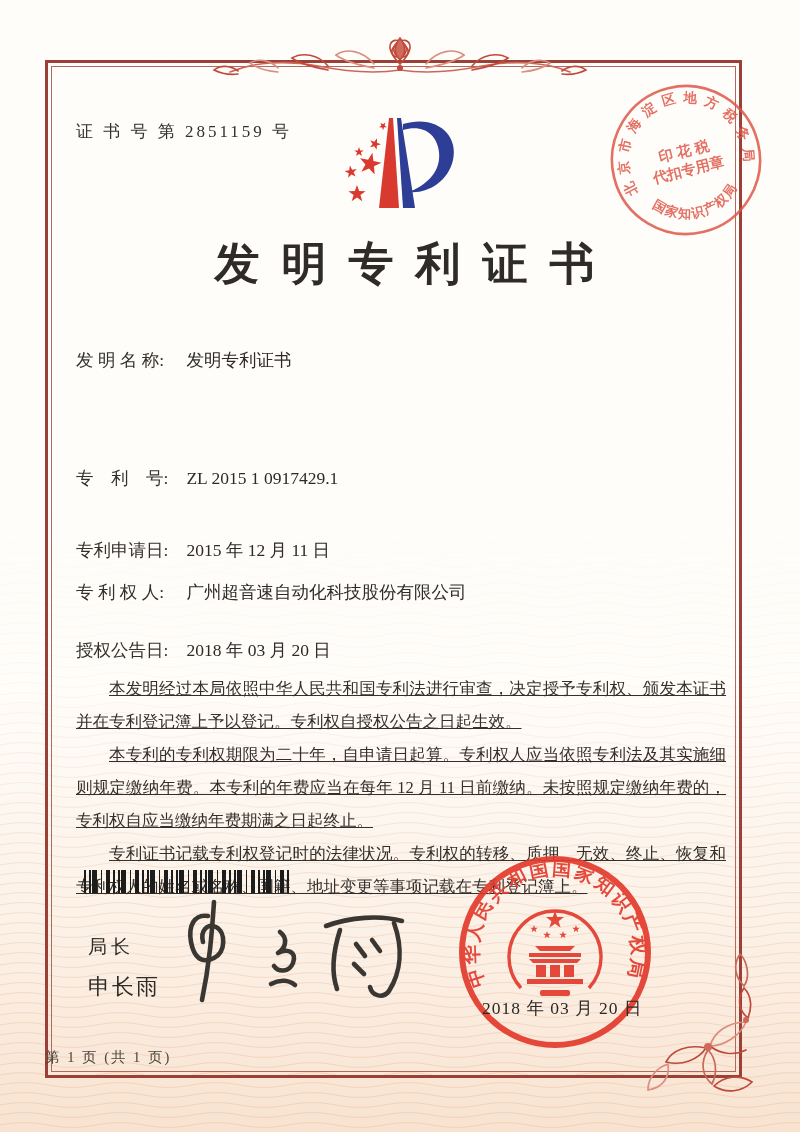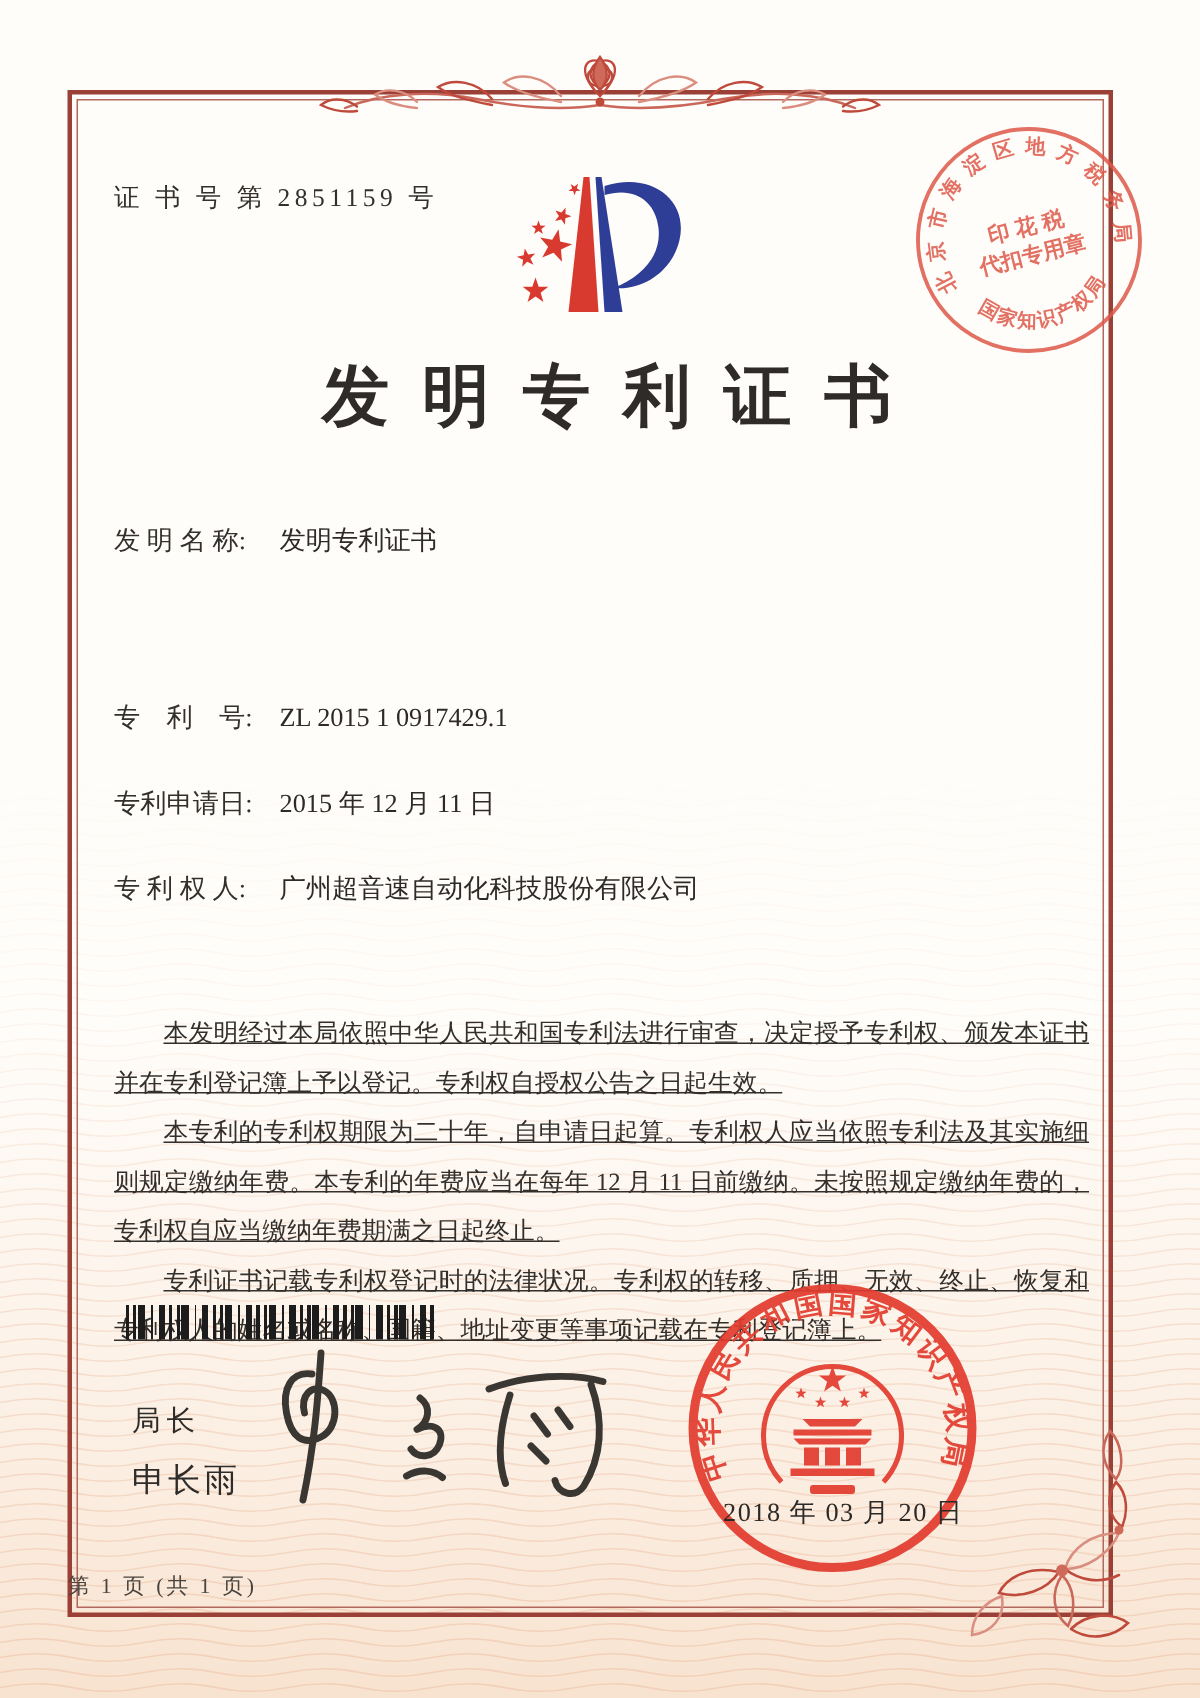--- a/index.html
+++ b/index.html
@@ -20,21 +20,21 @@
   .cert-no{left:76px;top:120px;font-size:17px;letter-spacing:3px;color:#33302c;z-index:3;}
 
   .logo{left:323px;top:96px;z-index:3;}
 
   .title-row{left:45px;top:234px;width:697px;text-align:center;z-index:3;padding-left:11px;}
   .title{display:inline-block;font-size:45px;font-weight:700;color:#2e2b28;
          letter-spacing:22px;margin-left:22px;}
   .field-row{position:absolute;left:76px;font-size:17.5px;white-space:nowrap;z-index:3;}
   .field-row .lbl{display:inline-block;min-width:96px;color:#33302c;}
   .field-row .val{margin-left:10px;color:#2d2a27;}
-  .fr0{top:348px}.fr1{top:408px}.fr2{top:466px}.fr3{top:523px}.fr4{top:580px}.fr5{top:638px}
+  .fr0{top:348px}.fr1{top:408px}.fr2{top:466px}.fr3{top:538px}.fr4{top:580px}.fr5{top:638px}
 
   .body-text{left:76px;top:672px;width:650px;z-index:3;}
   .body-text p{margin:0;font-size:16.5px;line-height:33px;text-align:justify;
                text-indent:2em;color:#332f2b;text-decoration:underline;}
 
   .barcode{left:84px;top:870px;width:208px;height:23px;z-index:3;
     background-image:repeating-linear-gradient(90deg,
       #1c1c1c 0 2px,transparent 2px 5px,
       #1c1c1c 5px 7px,transparent 7px 8px,
       #1c1c1c 8px 13px,transparent 13px 17px,
@@ -159,20 +159,24 @@
     <span class="val">ZL 2015 1 0917429.1</span>
   </div>
   <div class="field-row fr3">
     <span class="lbl">专利申请日:</span>
     <span class="val">2015 年 12 月 11 日</span>
   </div>
   <div class="field-row fr4">
     <span class="lbl">专 利 权 人:</span>
     <span class="val">广州超音速自动化科技股份有限公司</span>
   </div>
+  <div class="field-row fr5">
+    <span class="lbl">授权公告日:</span>
+    <span class="val">2018 年 03 月 20 日</span>
+  </div>
 
   <div class="abs body-text">
     <p>本发明经过本局依照中华人民共和国专利法进行审查，决定授予专利权、颁发本证书并在专利登记簿上予以登记。专利权自授权公告之日起生效。</p>
     <p>本专利的专利权期限为二十年，自申请日起算。专利权人应当依照专利法及其实施细则规定缴纳年费。本专利的年费应当在每年 12 月 11 日前缴纳。未按照规定缴纳年费的，专利权自应当缴纳年费期满之日起终止。</p>
     <p>专利证书记载专利权登记时的法律状况。专利权的转移、质押、无效、终止、恢复和专利权人的姓名或名称、国籍、地址变更等事项记载在专利登记簿上。</p>
   </div>
 
   <div class="abs barcode"></div>
 
   <div class="abs sig-title">局长</div>

